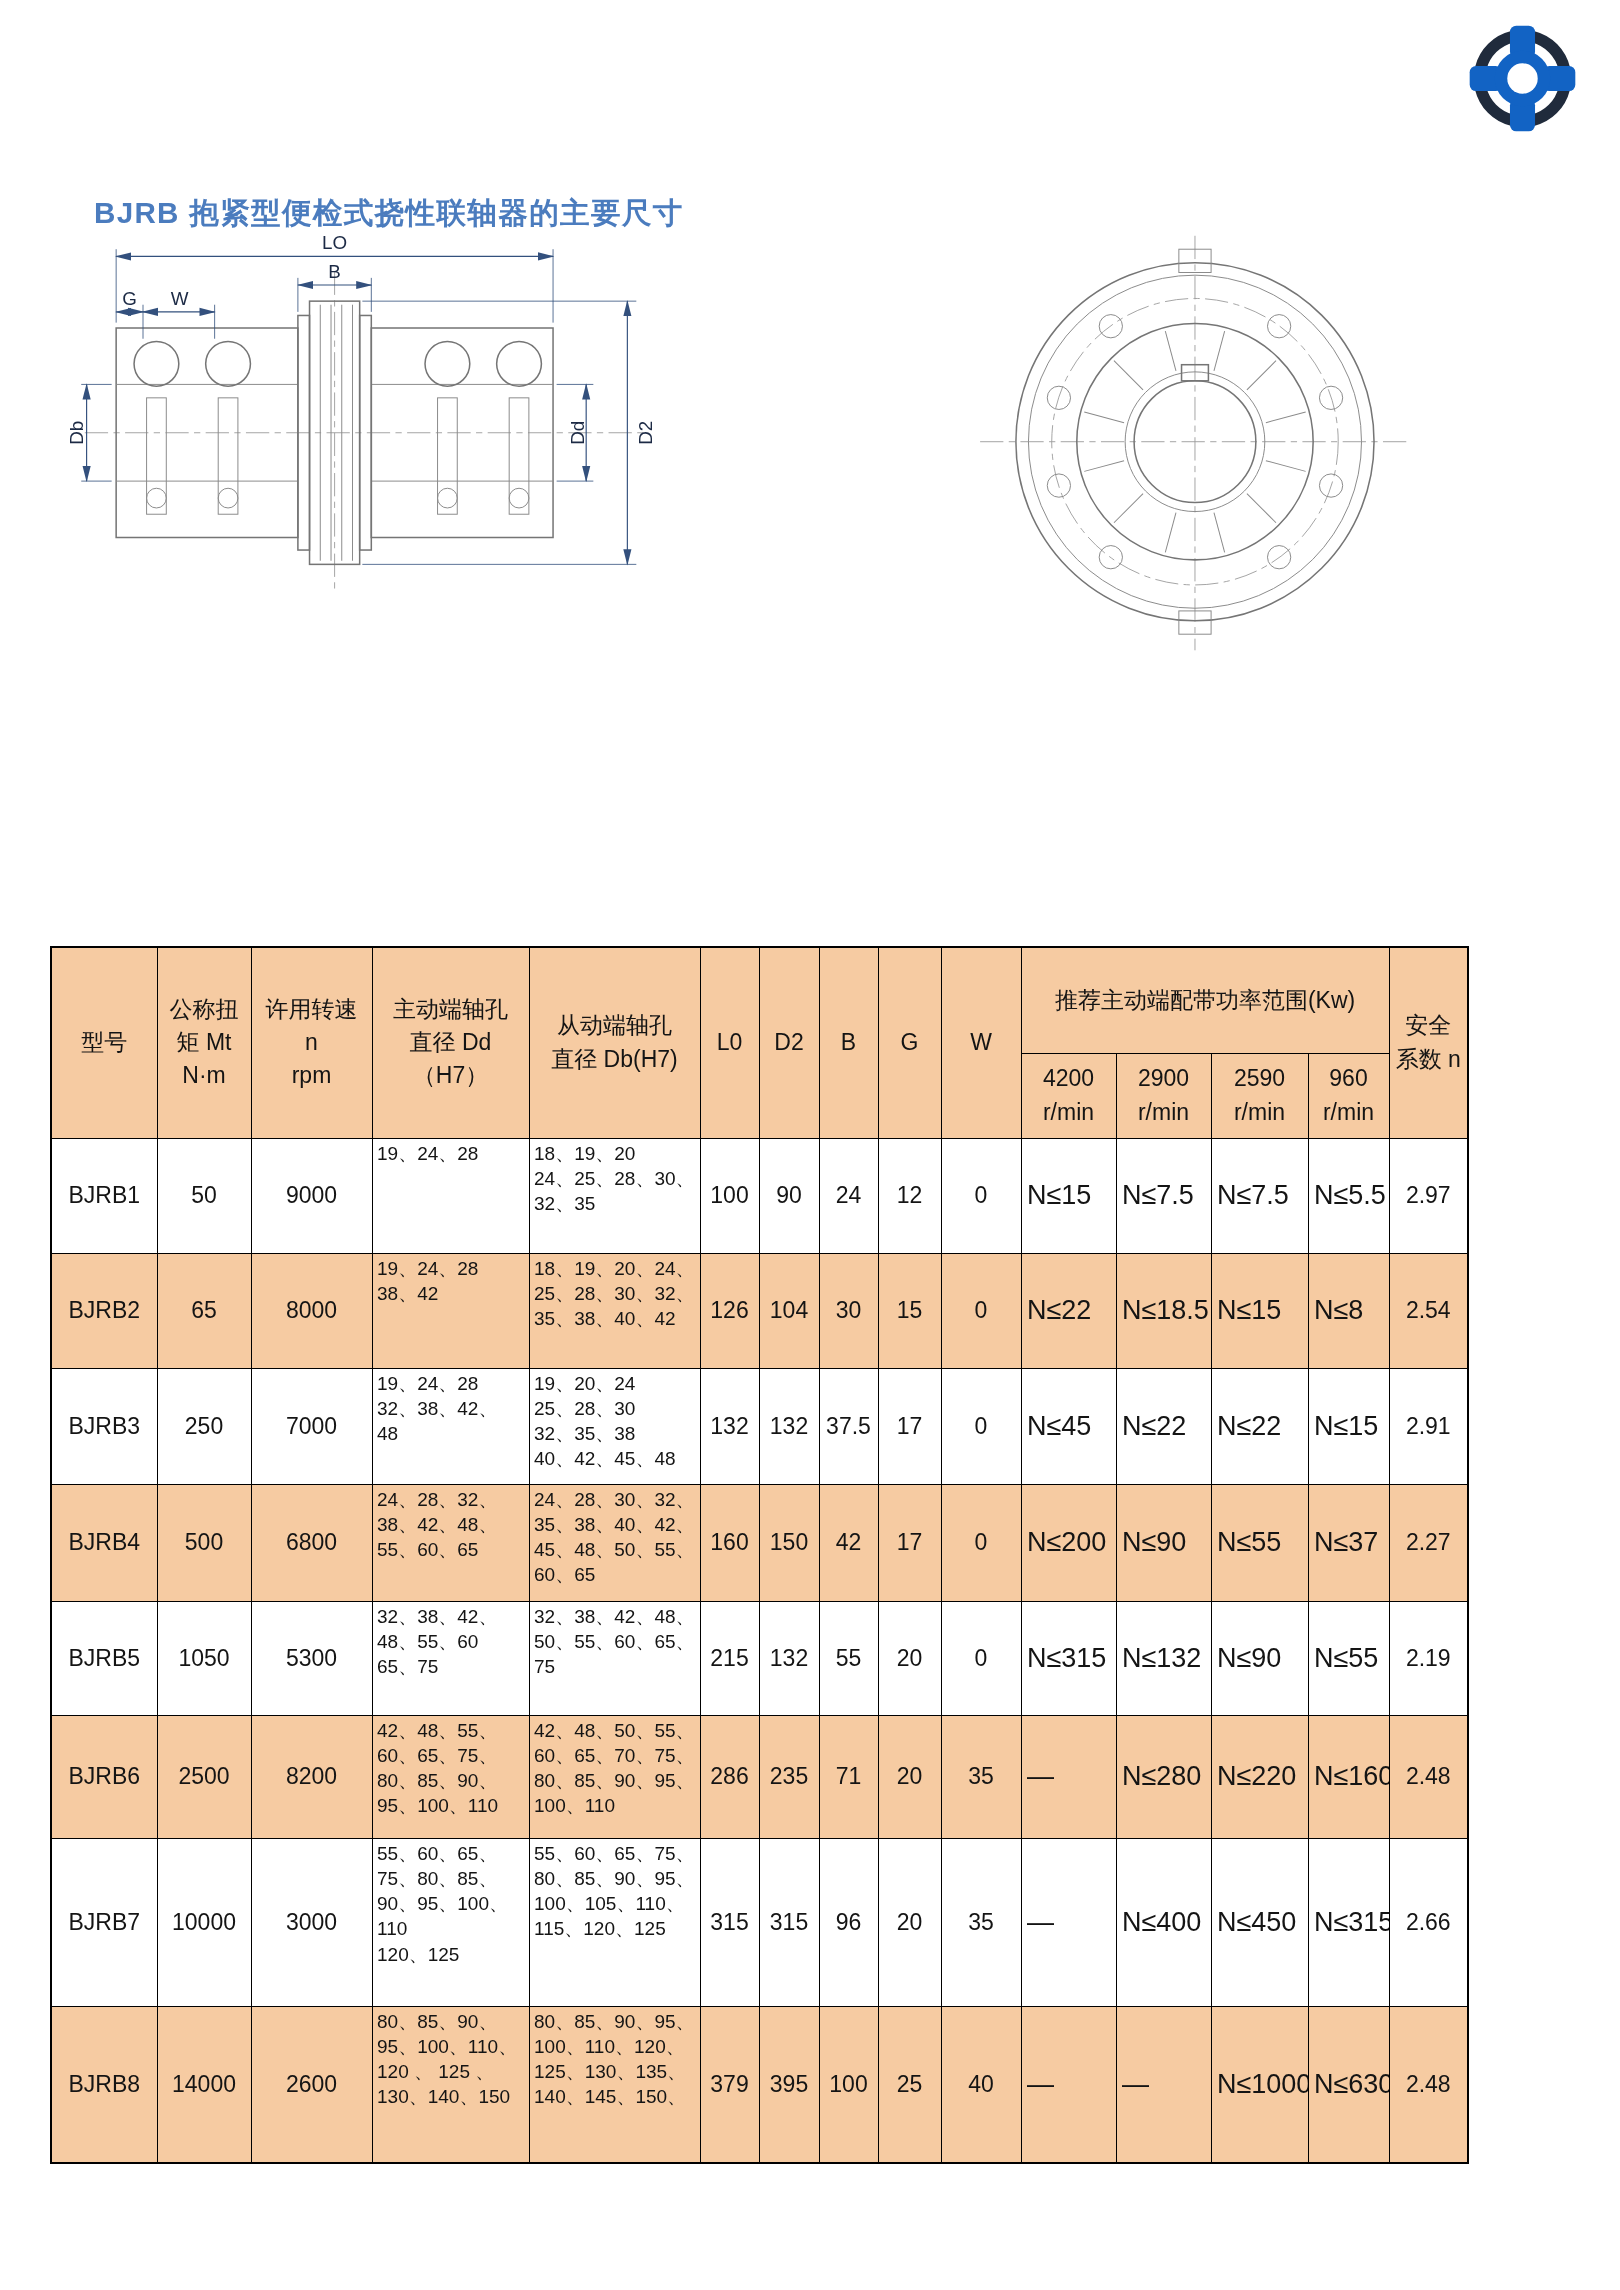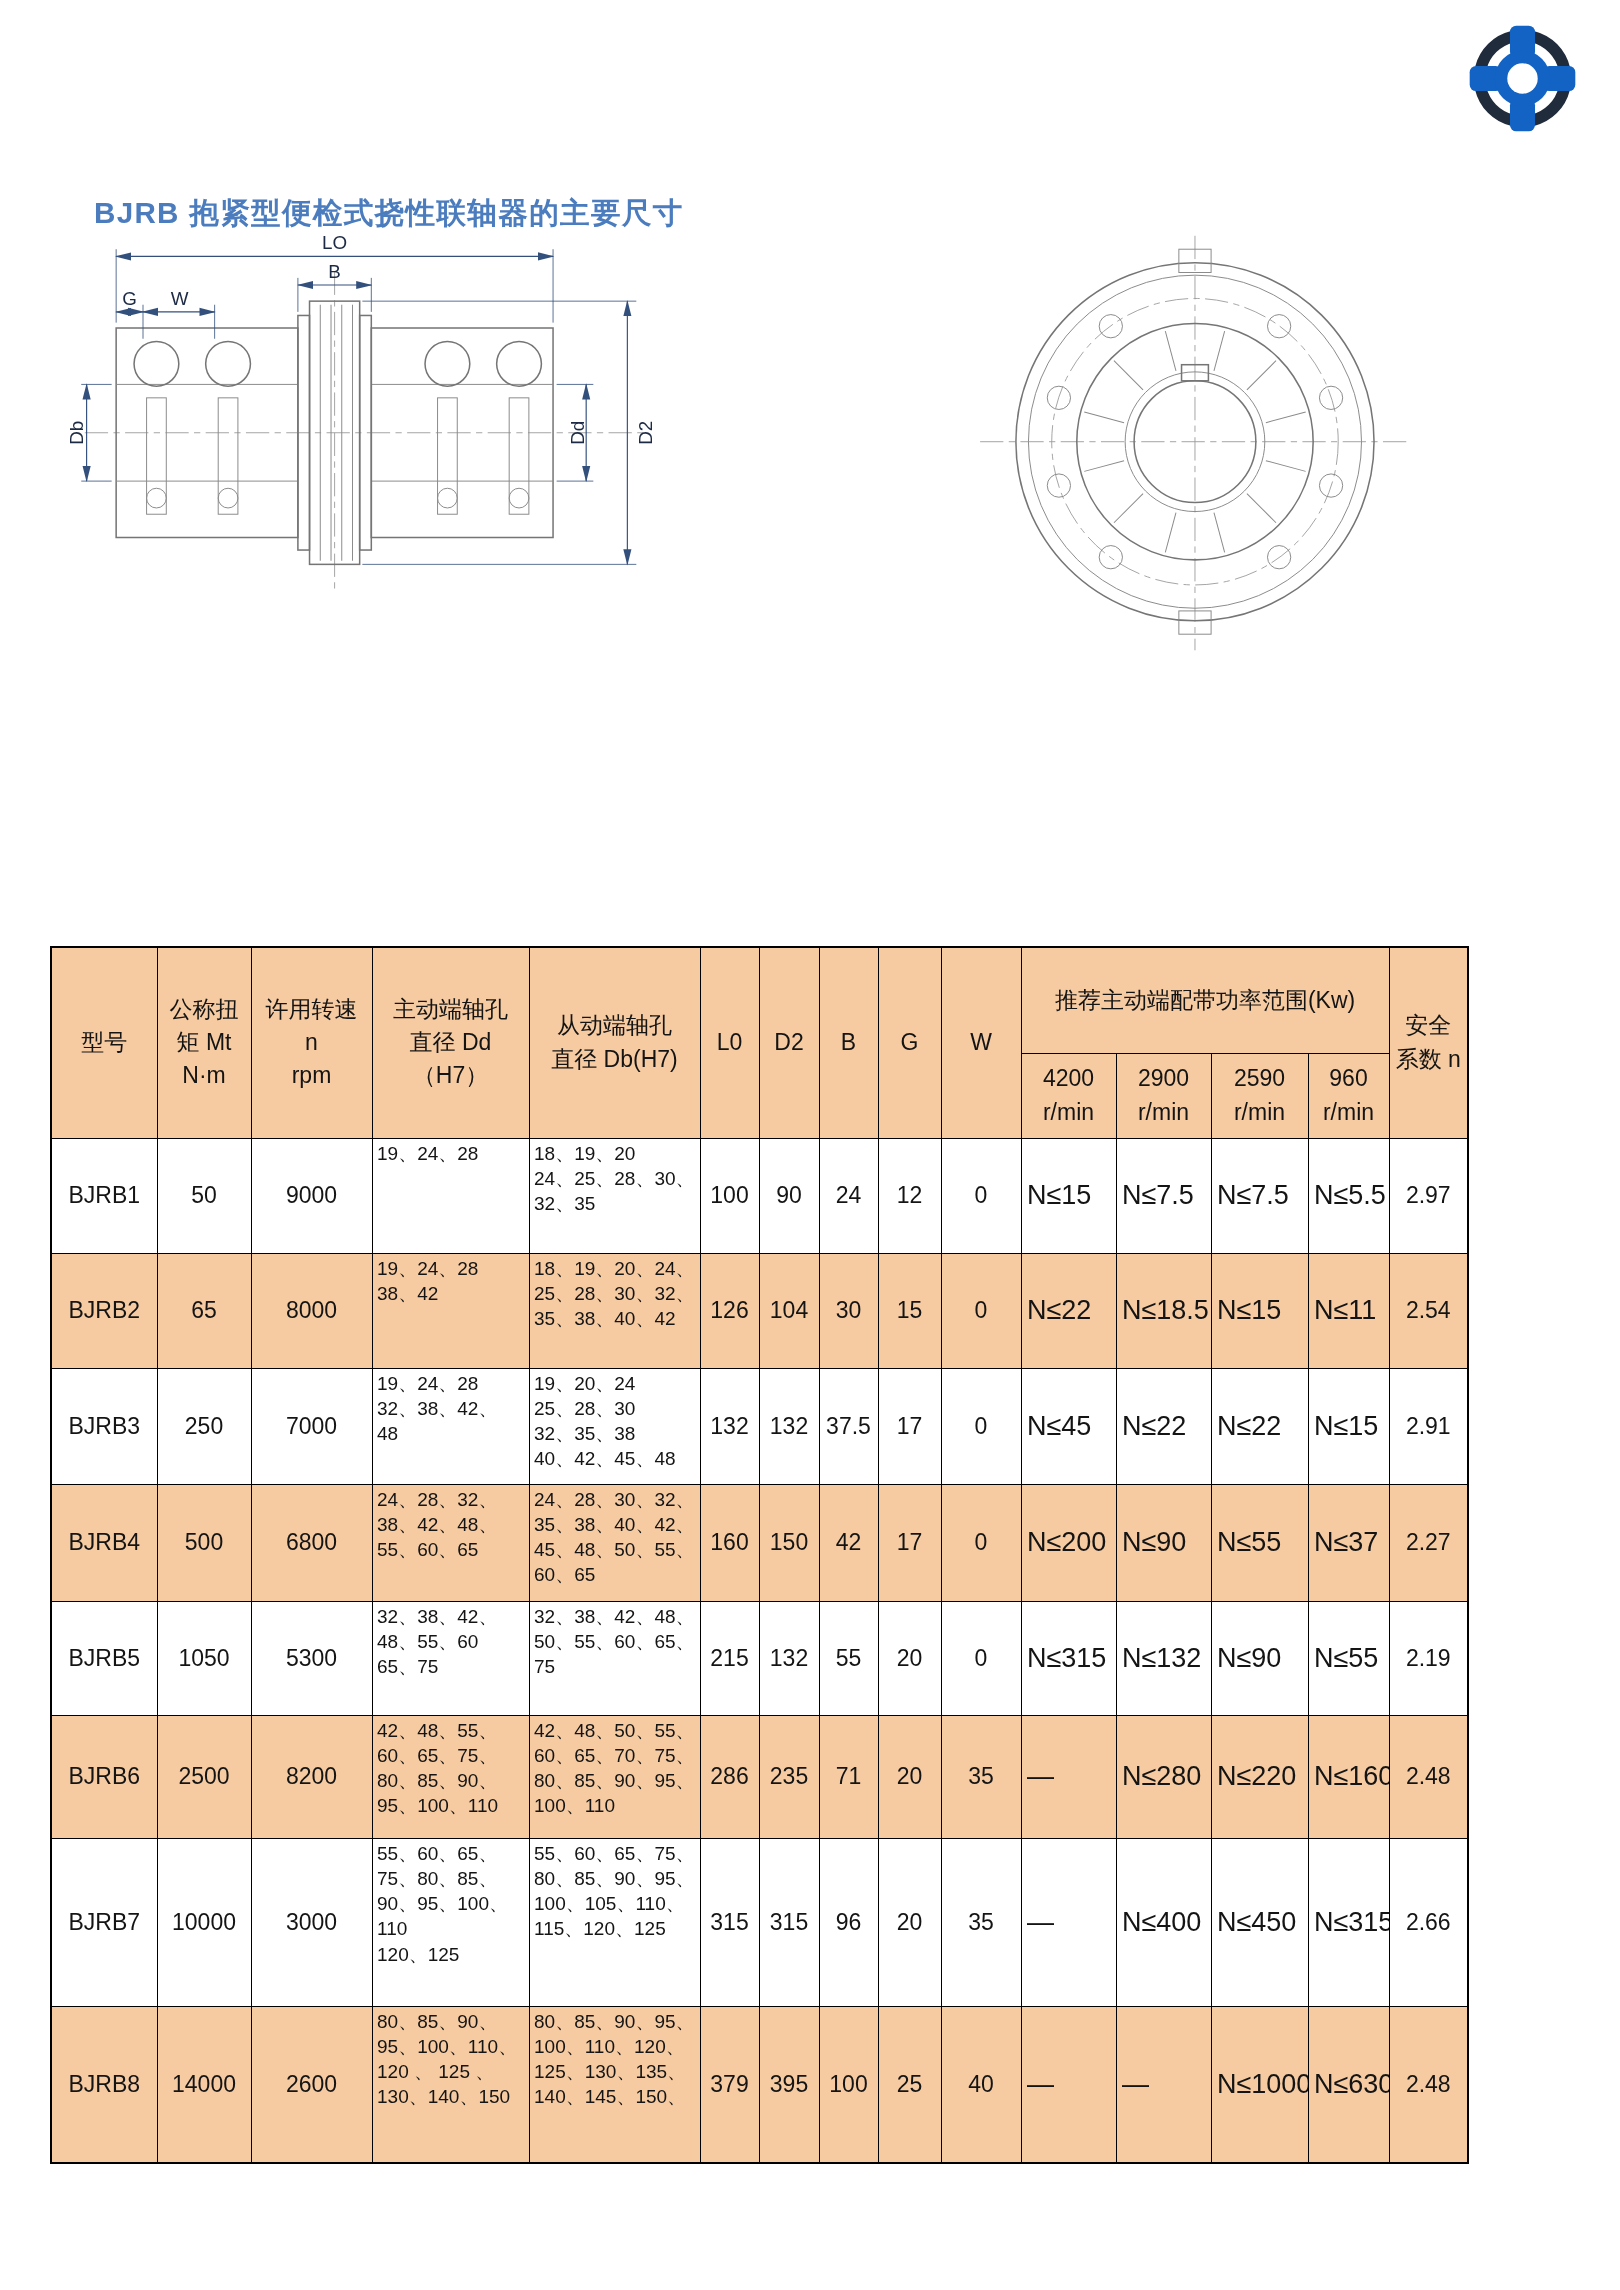--- a/index.html
+++ b/index.html
@@ -260,21 +260,21 @@
 25、28、30、32、
 35、38、40、42</td>
         <td class="c">126</td>
         <td class="c">104</td>
         <td class="c">30</td>
         <td class="c">15</td>
         <td class="c">0</td>
         <td class="pw">N≤22</td>
         <td class="pw">N≤18.5</td>
         <td class="pw">N≤15</td>
-        <td class="pw">N≤11</td>
+        <td class="pw">N≤8</td>
         <td class="c">2.54</td>
       </tr>
       <tr class="white" style="height:116px">
         <td class="c">BJRB3</td>
         <td class="c">250</td>
         <td class="c">7000</td>
         <td class="holes">19、24、28
 32、38、42、
 48</td>
         <td class="holes">19、20、24

